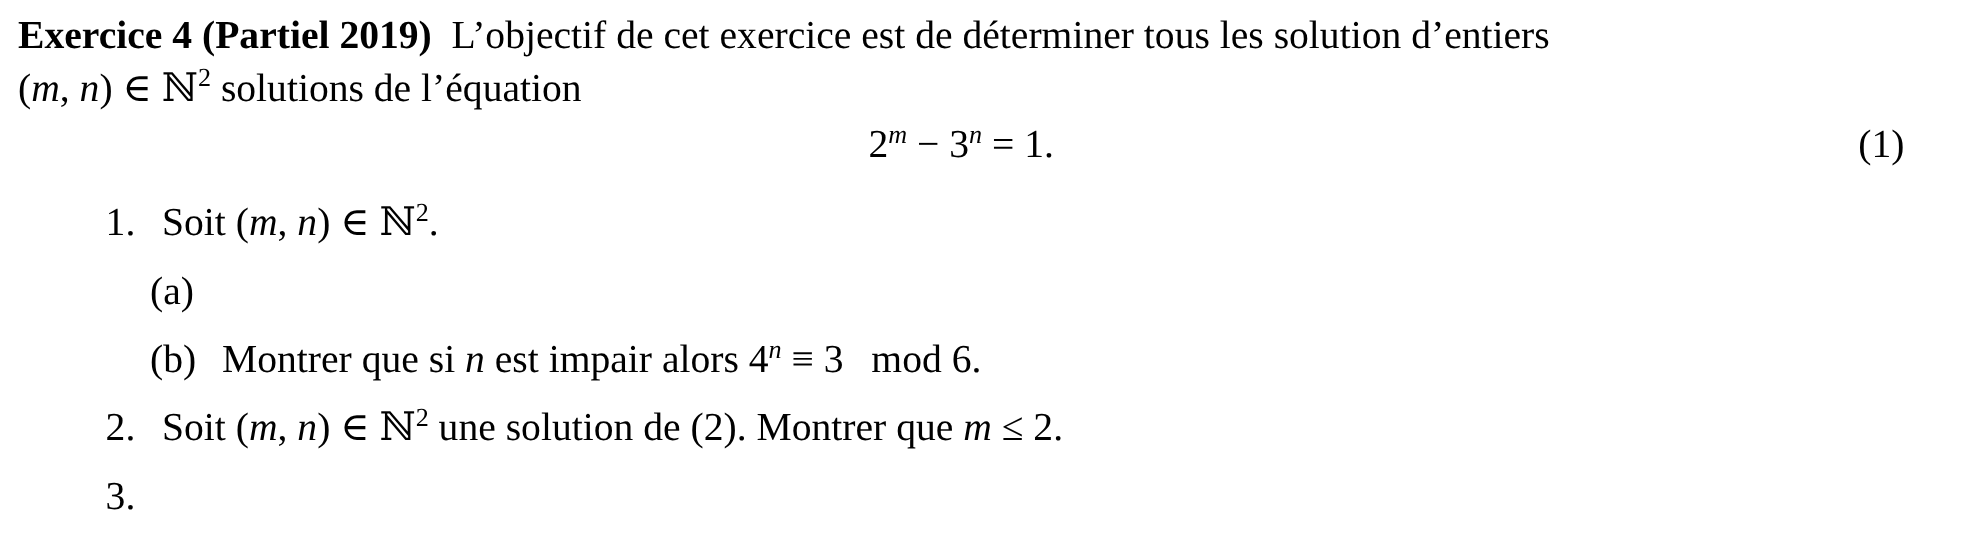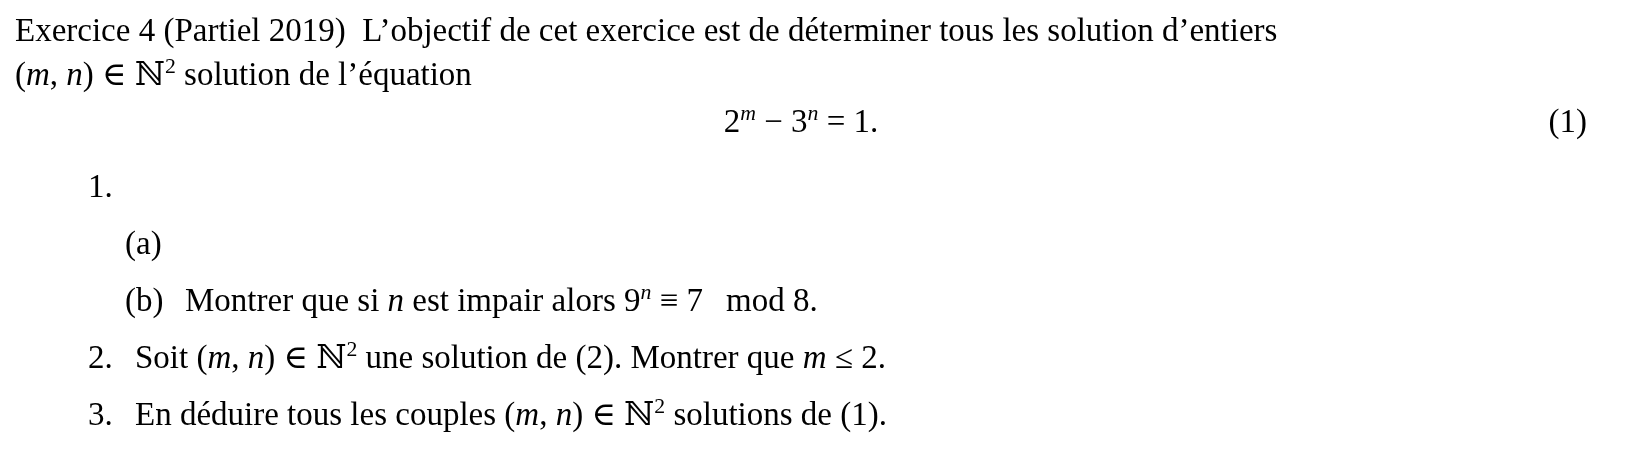--- a/index.html
+++ b/index.html
@@ -10,21 +10,21 @@
     overflow: hidden;
     background: #ffffff;
     color: #000000;
     font-family: "Liberation Serif", "DejaVu Serif", serif;
     font-size: 33px;
   }
   .doc { padding: 8px 61px 0 15px; width: 100%; height: 100%; }
 
   .heading-line { line-height: 44px; white-space: nowrap; }
 
-  .seg-b { font-weight: 400; }
+  .seg-b { font-weight: 700; }
   .seg-i { font-style: italic; }
   .seg-s, .seg-si {
     font-size: 66%;
     position: relative;
     top: -0.55em;
     line-height: 0;
   }
   .seg-si { font-style: italic; }
 
   .eq-row {
@@ -49,42 +49,42 @@
   .item.lvl2 { margin-left: 110px; }
   .item.lvl2 > .item-label { width: 60px; }
 </style>
 </head>
 <body style="background: rgb(255, 255, 255); color: rgb(0, 0, 0);">
 
 <div class="doc">
 
   <div class="para">
     <div class="heading-line"><span class="seg seg-b">Exercice 4 (Partiel 2019)</span><span class="seg seg-r"> L’objectif de cet exercice est de déterminer tous les solution d’entiers</span></div>
-    <div class="heading-line"><span class="seg seg-r">(</span><span class="seg seg-i">m</span><span class="seg seg-r">, </span><span class="seg seg-i">n</span><span class="seg seg-r">) ∈ ℕ</span><span class="seg seg-s">2</span><span class="seg seg-r"> solution de l’équation</span></div>
+    <div class="heading-line"><span class="seg seg-r">(</span><span class="seg seg-i">m</span><span class="seg seg-r">, </span><span class="seg seg-i">n</span><span class="seg seg-r">) ∈ ℕ</span><span class="seg seg-s">2</span><span class="seg seg-r"> solutions de l’équation</span></div>
   </div>
 
   <div class="eq-row">
     <span class="eq-body"><span class="seg seg-r">2</span><span class="seg seg-si">m</span><span class="seg seg-r"> − 3</span><span class="seg seg-si">n</span><span class="seg seg-r"> = 1.</span></span>
     <span class="eq-tag">(1)</span>
   </div>
 
   <div class="list">
       <div class="item lvl1">
         <span class="item-label">1.</span>
+        <span class="item-content"><span class="seg seg-r">Soit (</span><span class="seg seg-i">m</span><span class="seg seg-r">, </span><span class="seg seg-i">n</span><span class="seg seg-r">) ∈ ℕ</span><span class="seg seg-s">2</span><span class="seg seg-r">.</span></span>
       </div>
       <div class="item lvl2">
         <span class="item-label">(a)</span>
       </div>
       <div class="item lvl2">
         <span class="item-label">(b)</span>
-        <span class="item-content"><span class="seg seg-r">Montrer que si </span><span class="seg seg-i">n</span><span class="seg seg-r"> est impair alors 9</span><span class="seg seg-si">n</span><span class="seg seg-r"> ≡ 7  mod 8.</span></span>
+        <span class="item-content"><span class="seg seg-r">Montrer que si </span><span class="seg seg-i">n</span><span class="seg seg-r"> est impair alors 4</span><span class="seg seg-si">n</span><span class="seg seg-r"> ≡ 3  mod 6.</span></span>
       </div>
       <div class="item lvl1">
         <span class="item-label">2.</span>
         <span class="item-content"><span class="seg seg-r">Soit (</span><span class="seg seg-i">m</span><span class="seg seg-r">, </span><span class="seg seg-i">n</span><span class="seg seg-r">) ∈ ℕ</span><span class="seg seg-s">2</span><span class="seg seg-r"> une solution de (2). Montrer que </span><span class="seg seg-i">m</span><span class="seg seg-r"> ≤ 2.</span></span>
       </div>
       <div class="item lvl1">
         <span class="item-label">3.</span>
-        <span class="item-content"><span class="seg seg-r">En déduire tous les couples (</span><span class="seg seg-i">m</span><span class="seg seg-r">, </span><span class="seg seg-i">n</span><span class="seg seg-r">) ∈ ℕ</span><span class="seg seg-s">2</span><span class="seg seg-r"> solutions de (1).</span></span>
       </div>
     </div>
 
 </div>
 
 </body></html>

